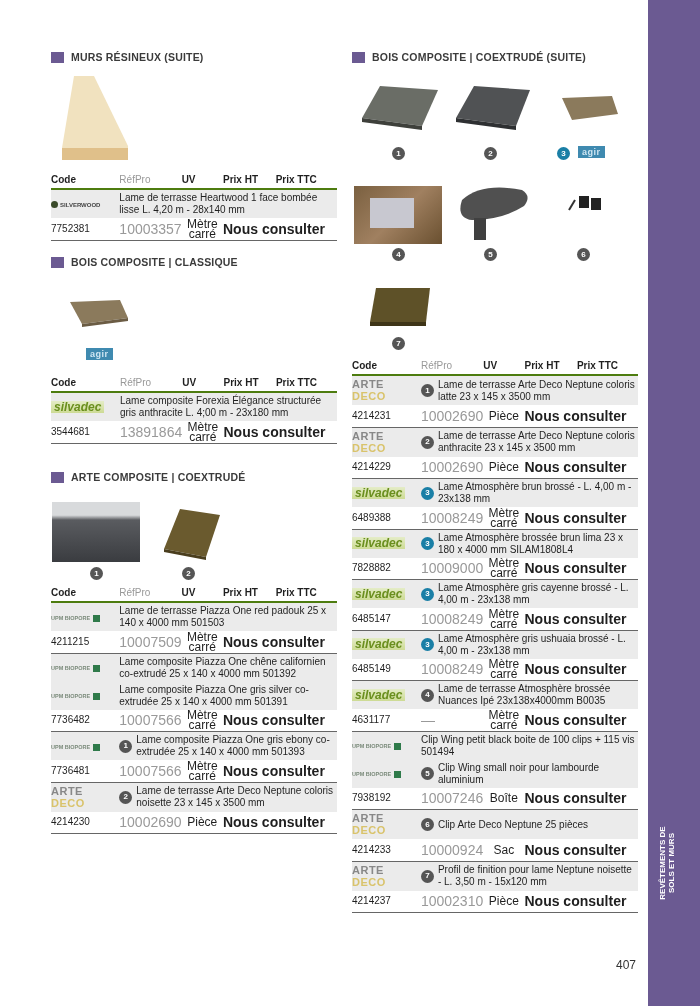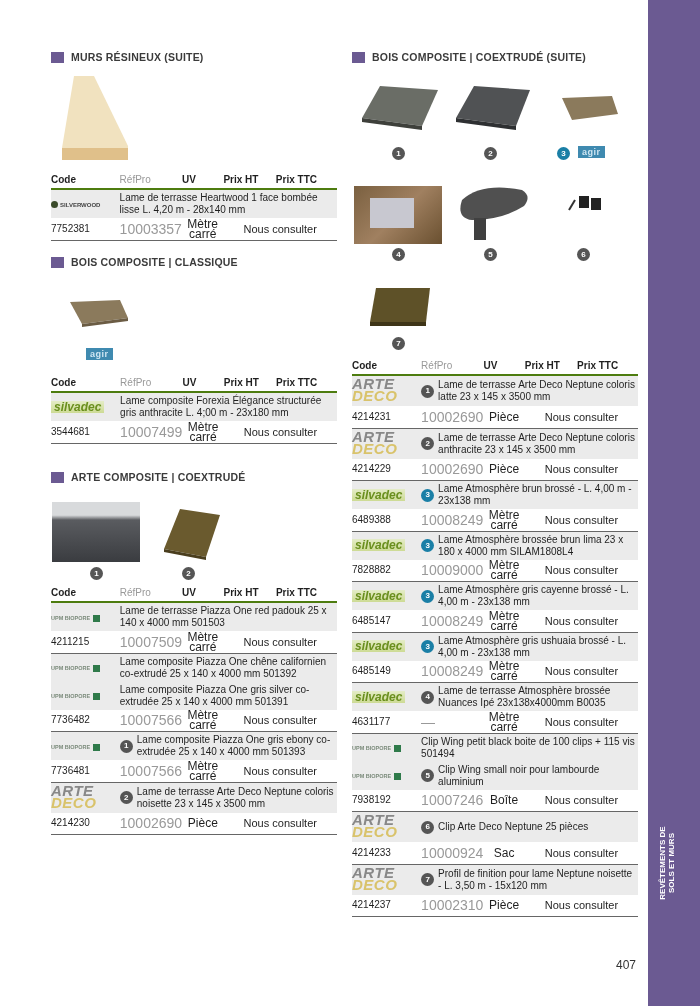--- a/index.html
+++ b/index.html
@@ -15,23 +15,23 @@
   .agir { position: absolute; background: #3f8ab0; color: #cfe6f2; font-size: 9px; font-weight: bold;
           padding: 1px 4px; letter-spacing: 0.5px; }
   table.prod { position: absolute; border-collapse: collapse; font-size: 10px; }
   table.prod th { font-weight: bold; text-align: left; padding: 0 0 3px 0; border-bottom: 2px solid #4d7c0f; height: 16px; font-size: 10px; }
   table.prod th.ref { color: #999; font-weight: normal; }
   tr.desc td { background: #ebebeb; vertical-align: middle; padding: 2px 0; line-height: 12px; }
   tr.vals td { height: 22px; vertical-align: middle; border-bottom: 1.5px solid #666; line-height: 10px; }
   td.code { font-weight: normal; font-size: 10px; }
   td.refpro { color: #999; font-size: 14px; }
   td.uv { font-size: 12px; text-align: center; }
-  td.price { font-weight: normal; font-size: 11px; text-align: center; }
+  td.price { font-weight: bold; font-size: 14px; text-align: left; }
   .logo { display: inline-block; font-size: 8px; font-weight: bold; }
-  .logo.arte { color: #888; font-size: 15px; letter-spacing: 0.5px; font-style: italic; }
+  .logo.arte { color: #888; font-size: 11px; letter-spacing: 0.5px; }
   .logo.arte .deco { color: #d9c36b; }
   .logo.silva { color: #6a8f1e; font-style: italic; font-size: 12px; background: linear-gradient(#e4ecc7,#cddb94); padding: 0 3px; }
   .logo.silverwood { color: #444; font-size: 6px; }
   .logo.silverwood .dot { display: inline-block; width: 7px; height: 7px; border-radius: 50%; background: #3a4a2a; vertical-align: middle; margin-right: 2px; }
   .logo.biopore { color: #7a8a7a; font-size: 5.5px; }
   .logo.biopore .leaf { display: inline-block; width: 7px; height: 7px; background: #2f7a4a; margin-left: 3px; vertical-align: middle; }
   .desc-wrap { display: flex; align-items: center; gap: 4px; }
   .inline-badge { width: 13px; height: 13px; border-radius: 50%; background: #555; color: #fff; font-size: 8px; font-weight: bold;
                   display: inline-flex; align-items: center; justify-content: center; flex: none; }
   .inline-badge.blue { background: #1a7fa6; }
@@ -125,21 +125,21 @@
       <tr class="desc">
         <td><span class="logo silva">silvadec</span></td>
         <td colspan="4">
           <div class="desc-wrap">
             <span>Lame composite Forexia Élégance structurée gris anthracite L. 4;00 m - 23x180 mm</span>
           </div>
         </td>
       </tr>
       <tr class="vals">
         <td class="code">3544681</td>
-        <td class="refpro">10007499</td>
+        <td class="refpro">13891864</td>
         <td class="uv">Mètre carré</td>
         <td colspan="2" class="price">Nous consulter</td>
       </tr>
     </tbody>
   </table>
 
 <div class="section-title" style="left:51px;top:471px;">
   <span class="sq"></span>
   <span>ARTE COMPOSITE | COEXTRUDÉ</span>
 </div>

